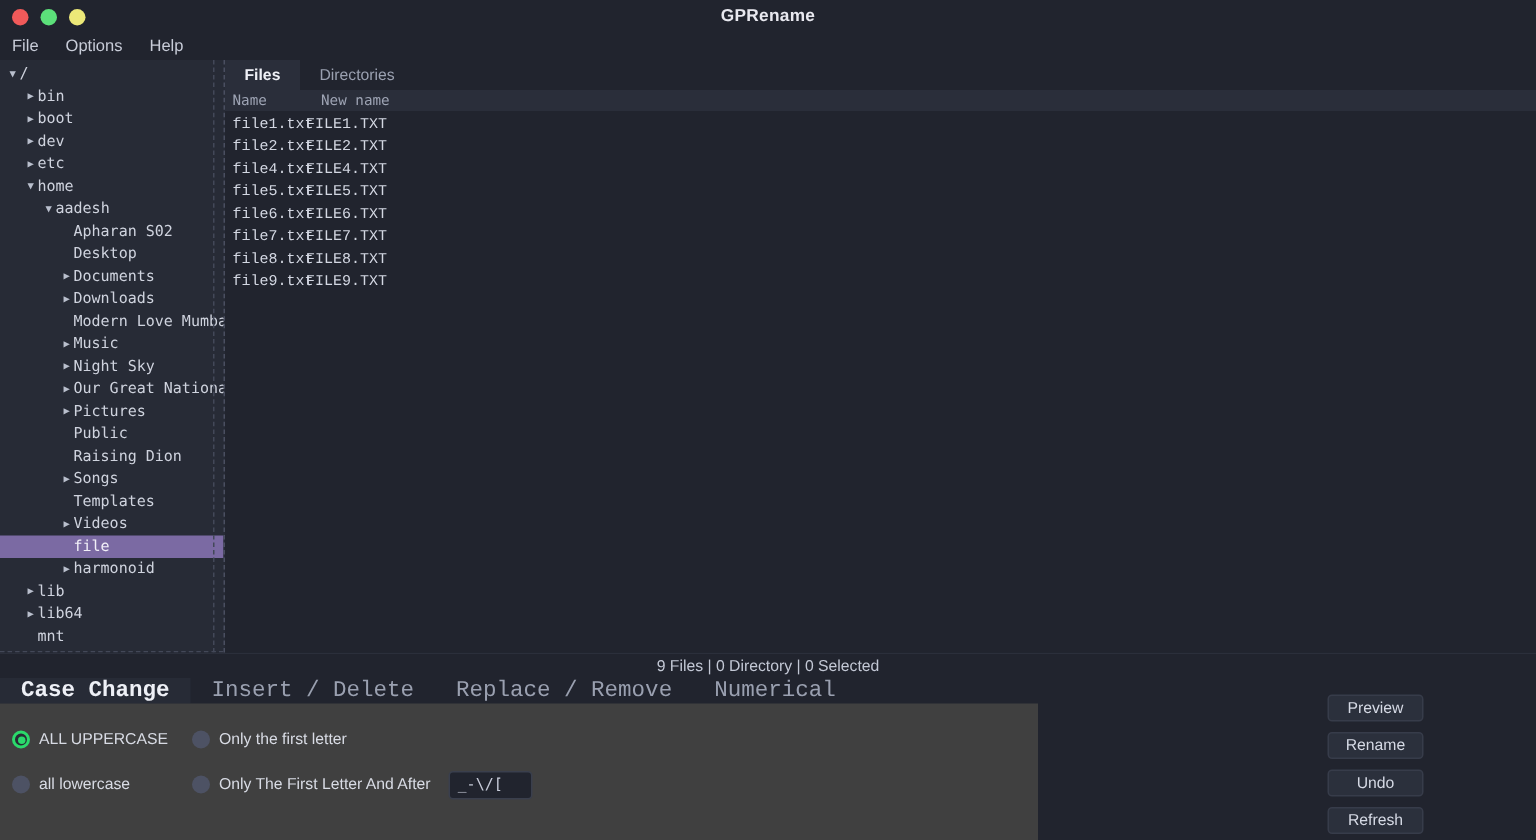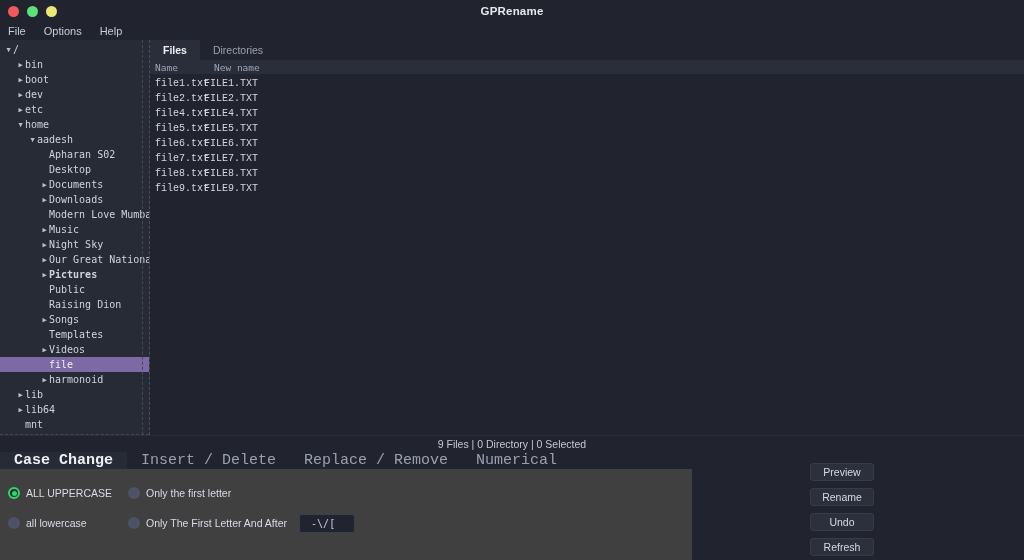--- a/index.html
+++ b/index.html
@@ -174,21 +174,21 @@
     margin-left: 12px; width: 56px; height: 19px;
     background: #21242e; border: 1px solid #3a3f4d; border-radius: 3px;
     color: #c9cddb; font-size: 10px; padding: 0 5px;
     font-family: "DejaVu Sans Mono", monospace;
     outline: none;
   }
 
   
   .actions {
     position: absolute; right: 0; top: 0; width: 214px; bottom: 0;
-    display: flex; flex-direction: column; 
+    display: flex; flex-direction: column; align-items: center;
     padding-top: 11px; gap: 7px;
   }
   .abtn {
     width: 64px; height: 18px;
     background: #2b303c; border: 1px solid #373c4a; border-radius: 3px;
     color: #d5d9e4; font-size: 10.5px;
     display: flex; align-items: center; justify-content: center;
     cursor: default; font-family: "Liberation Sans", sans-serif;
   }
 </style>
@@ -224,21 +224,21 @@
           <div class="tnode" style="padding-left: 16px;"><span class="arrow">▼</span><span class="lbl">home</span></div>
           <div class="tnode" style="padding-left: 28px;"><span class="arrow">▼</span><span class="lbl">aadesh</span></div>
           <div class="tnode" style="padding-left: 40px;"><span class="arrow none">▶</span><span class="lbl">Apharan S02</span></div>
           <div class="tnode" style="padding-left: 40px;"><span class="arrow none">▶</span><span class="lbl">Desktop</span></div>
           <div class="tnode" style="padding-left: 40px;"><span class="arrow">▶</span><span class="lbl">Documents</span></div>
           <div class="tnode" style="padding-left: 40px;"><span class="arrow">▶</span><span class="lbl">Downloads</span></div>
           <div class="tnode" style="padding-left: 40px;"><span class="arrow none">▶</span><span class="lbl">Modern Love Mumbai</span></div>
           <div class="tnode" style="padding-left: 40px;"><span class="arrow">▶</span><span class="lbl">Music</span></div>
           <div class="tnode" style="padding-left: 40px;"><span class="arrow">▶</span><span class="lbl">Night Sky</span></div>
           <div class="tnode" style="padding-left: 40px;"><span class="arrow">▶</span><span class="lbl">Our Great National</span></div>
-          <div class="tnode" style="padding-left: 40px; font-weight: bold;"><span class="arrow">▶</span><span class="lbl">Pictures</span></div>
+          <div class="tnode" style="padding-left: 40px;"><span class="arrow">▶</span><span class="lbl">Pictures</span></div>
           <div class="tnode" style="padding-left: 40px;"><span class="arrow none">▶</span><span class="lbl">Public</span></div>
           <div class="tnode" style="padding-left: 40px;"><span class="arrow none">▶</span><span class="lbl">Raising Dion</span></div>
           <div class="tnode" style="padding-left: 40px;"><span class="arrow">▶</span><span class="lbl">Songs</span></div>
           <div class="tnode" style="padding-left: 40px;"><span class="arrow none">▶</span><span class="lbl">Templates</span></div>
           <div class="tnode" style="padding-left: 40px;"><span class="arrow">▶</span><span class="lbl">Videos</span></div>
           <div class="tnode sel" style="padding-left: 40px;"><span class="arrow none">▶</span><span class="lbl">file</span></div>
           <div class="tnode" style="padding-left: 40px;"><span class="arrow">▶</span><span class="lbl">harmonoid</span></div>
           <div class="tnode" style="padding-left: 16px;"><span class="arrow">▶</span><span class="lbl">lib</span></div>
           <div class="tnode" style="padding-left: 16px;"><span class="arrow">▶</span><span class="lbl">lib64</span></div>
           <div class="tnode" style="padding-left: 16px;"><span class="arrow none">▶</span><span class="lbl">mnt</span></div>

